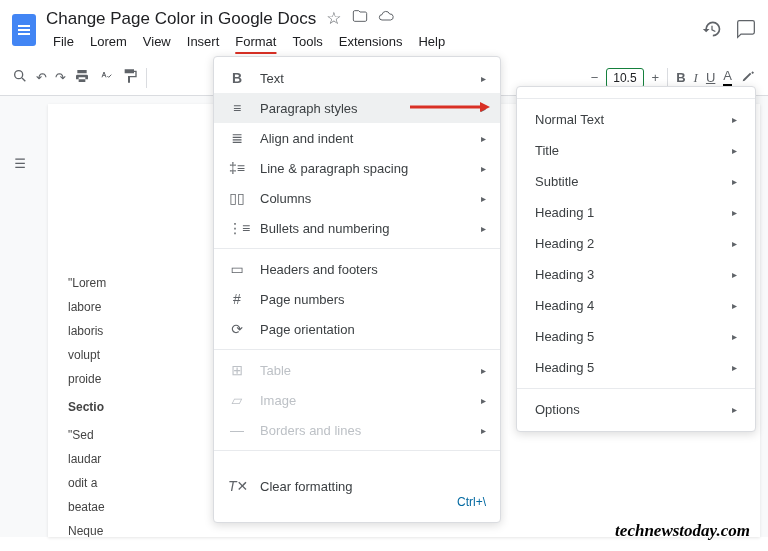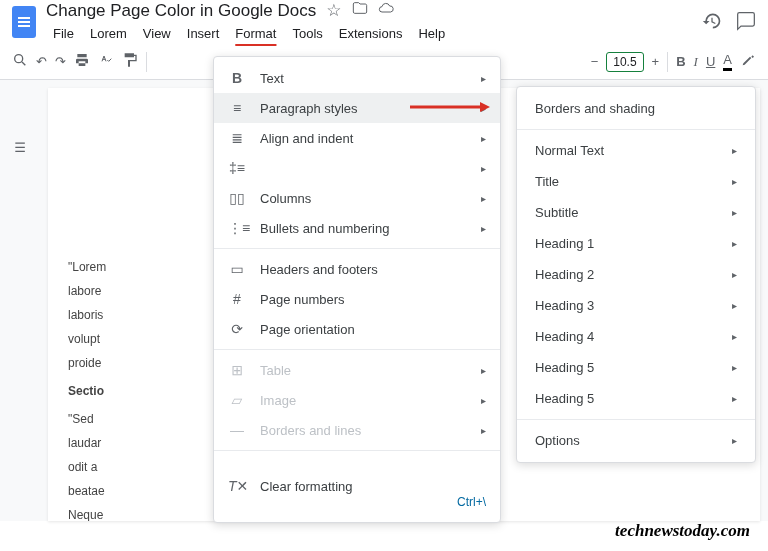--- a/index.html
+++ b/index.html
@@ -1,18 +1,18 @@
 <!DOCTYPE html>
 <html><head>
   <meta charset="utf-8">
   <style>
     * { margin: 0; padding: 0; box-sizing: border-box; }
     body { font-family: Arial, sans-serif; font-size: 13px; color: #202124; background: #fff; width: 768px; height: 551px; overflow: hidden; position: relative; }
     
-    .titlebar { display: flex; align-items: center; padding: 0 12px; gap: 10px; }
+    .titlebar { display: flex; align-items: center; padding: 8px 12px; gap: 10px; }
     .docs-logo { width: 24px; height: 32px; background: #4285f4; border-radius: 3px; position: relative; display: flex; align-items: center; justify-content: center; }
     .docs-logo::after { content: ""; width: 12px; height: 2px; background: white; box-shadow: 0 4px 0 white, 0 -4px 0 white; }
     .title-area { flex: 1; }
     .doc-title { font-size: 17px; color: #202124; margin-bottom: 2px; display: flex; align-items: center; gap: 10px; }
     .title-icons { display: flex; gap: 10px; color: #5f6368; }
     .menubar { display: flex; gap: 2px; margin-top: 2px; }
     .menu-item { padding: 3px 7px; font-size: 13px; color: #202124; cursor: pointer; border-radius: 3px; }
     .menu-item.active { text-decoration: underline; text-decoration-color: #d93025; text-decoration-thickness: 2px; text-underline-offset: 6px; }
     .right-icons { display: flex; gap: 14px; color: #5f6368; align-items: center; }
     
@@ -150,20 +150,21 @@
       <span>Paragraph styles</span>
       <span class="dd-arrow">▸</span>
     </div>
   <div class="dd-item">
       <span class="dd-icon">≣</span>
       <span>Align and indent</span>
       <span class="dd-arrow">▸</span>
     </div>
   <div class="dd-item">
       <span class="dd-icon">‡≡</span>
+      <span>Line &amp; paragraph spacing</span>
       <span class="dd-arrow">▸</span>
     </div>
   <div class="dd-item">
       <span class="dd-icon">▯▯</span>
       <span>Columns</span>
       <span class="dd-arrow">▸</span>
     </div>
   <div class="dd-item">
       <span class="dd-icon">⋮≡</span>
       <span>Bullets and numbering</span>
@@ -205,23 +206,20 @@
       <span class="dd-shortcut">Ctrl+\</span>
     </div>
 </div>
 
 <svg class="red-arrow" width="80" height="14">
   <line x1="0" y1="7" x2="70" y2="7" stroke="#d93025" stroke-width="3"></line>
   <polygon points="70,2 80,7 70,12" fill="#d93025"></polygon>
 </svg>
 
 <div class="submenu">
-  <div class="sub-item">
-      <span>Borders and shading</span>
-    </div>
   <div class="sub-sep"></div>
   <div class="sub-item">
       <span>Normal Text</span>
       <span class="sub-arrow">▸</span>
     </div>
   <div class="sub-item">
       <span>Title</span>
       <span class="sub-arrow">▸</span>
     </div>
   <div class="sub-item">

